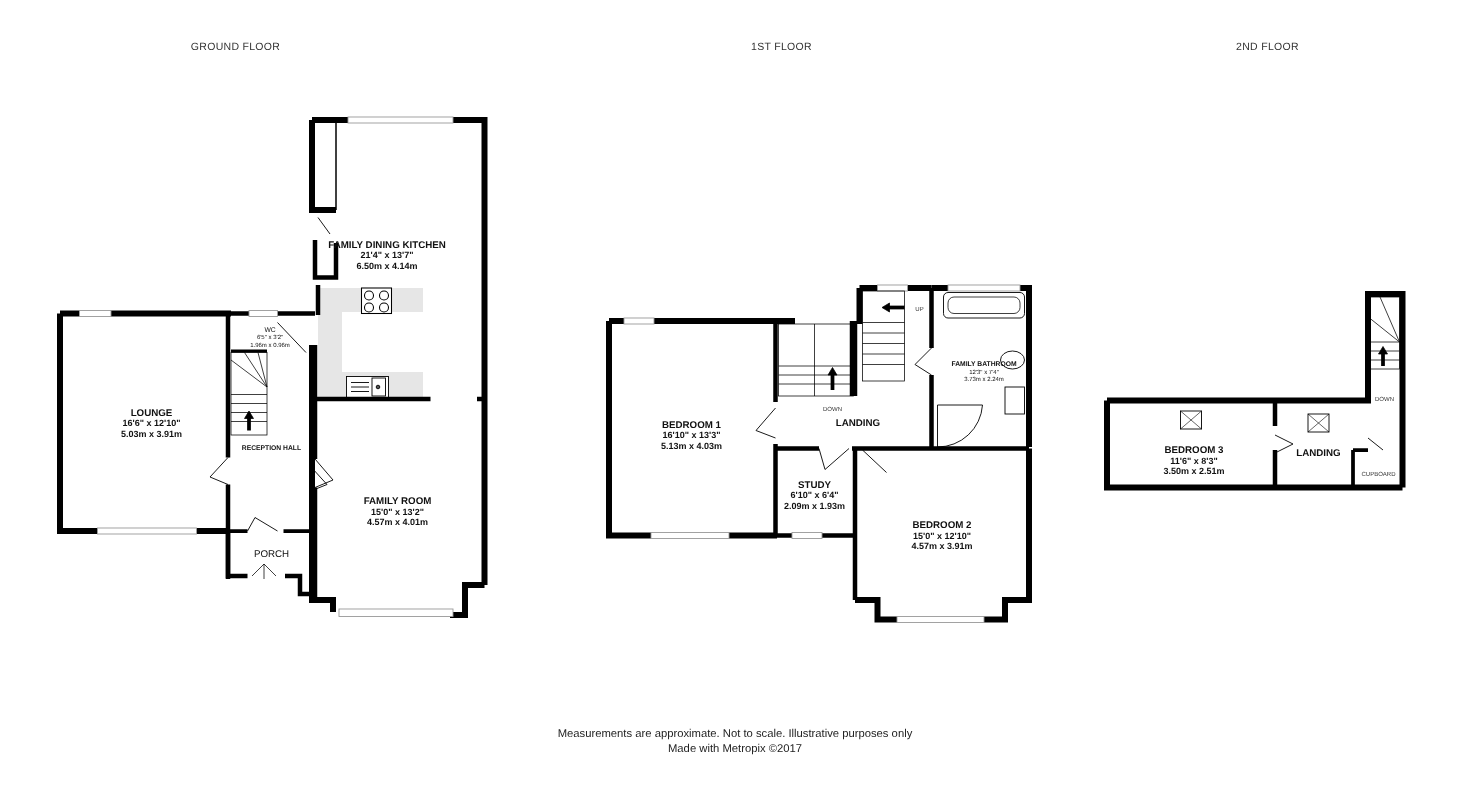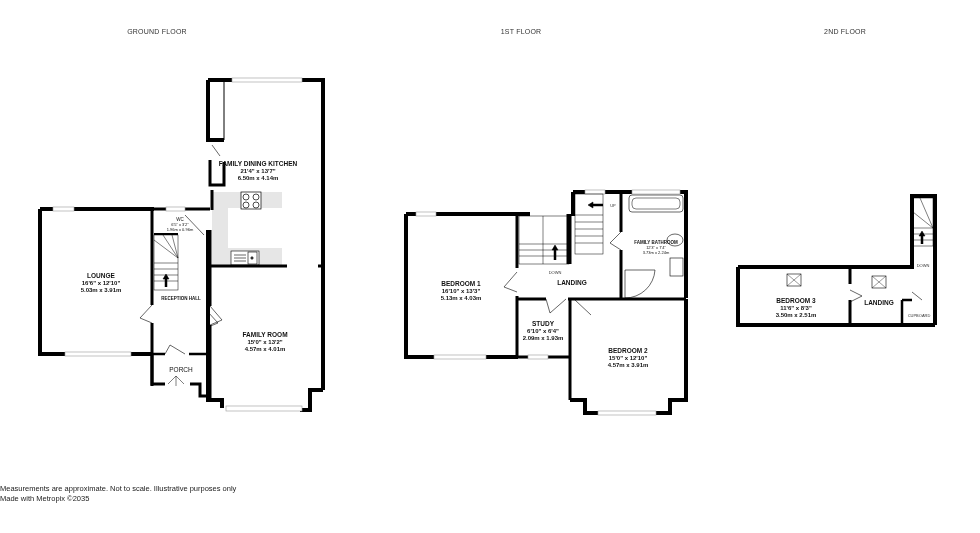--- a/index.html
+++ b/index.html
@@ -4,21 +4,21 @@
 <style>
   html,body{margin:0;padding:0;background:#ffffff;}
   body{width:980px;height:533px;position:relative;overflow:hidden;font-family:"Liberation Sans",sans-serif;color:#222;}
   .floor-title{position:absolute;top:28px;font-size:7px;color:#333;letter-spacing:0.2px;transform:translateX(-50%);white-space:nowrap;}
   svg.plan{position:absolute;left:0;top:0;}
   .room-label{position:absolute;text-align:center;font-size:6.5px;font-weight:bold;line-height:7.5px;color:#111;transform:translateX(-50%);white-space:nowrap;}
   .room-label .dim{font-weight:bold;font-size:6px;display:block;}
   .room-label.small{font-size:4.5px;line-height:5px;font-weight:normal;}
   .room-label.small .dim{font-size:4px;font-weight:normal;}
   .tiny{position:absolute;font-size:4px;color:#333;transform:translateX(-50%);white-space:nowrap;}
-  .footer{position:absolute;left:0;width:980px;top:484px;text-align:left;font-size:7.5px;line-height:10px;color:#222;}
+  .footer{position:absolute;left:0;width:980px;top:484px;text-align:center;font-size:7.5px;line-height:10px;color:#222;}
 </style>
 </head>
 <body>
 
 <div class="floor-title" style="left:157px;">GROUND FLOOR</div>
 <div class="floor-title" style="left:521px;">1ST FLOOR</div>
 <div class="floor-title" style="left:845px;">2ND FLOOR</div>
 
 <svg class="plan" width="980" height="533" viewBox="0 0 980 533">
   <g stroke="#000" fill="none">
@@ -227,14 +227,14 @@
   <span class="dim">3.50m  x 2.51m</span>
 </div>
 <div class="room-label" style="left:879px;top:299px;">
   <span>LANDING</span>
 </div>
 <div class="tiny" style="left:923px;top:263px;">DOWN</div>
 <div class="tiny" style="left:919px;top:313px;">CUPBOARD</div>
 
 <div class="footer">
   <div>Measurements are approximate.  Not to scale.  Illustrative purposes only</div>
-  <div>Made with Metropix ©2035</div>
+  <div>Made with Metropix ©2017</div>
 </div>
 
 </body></html>

